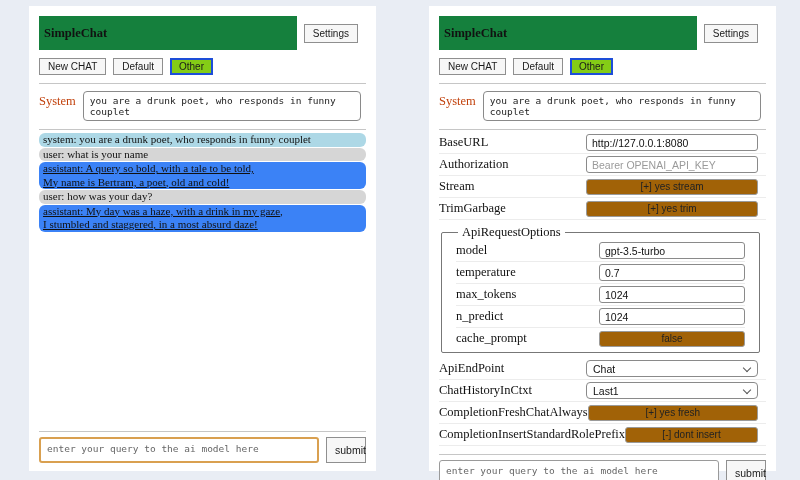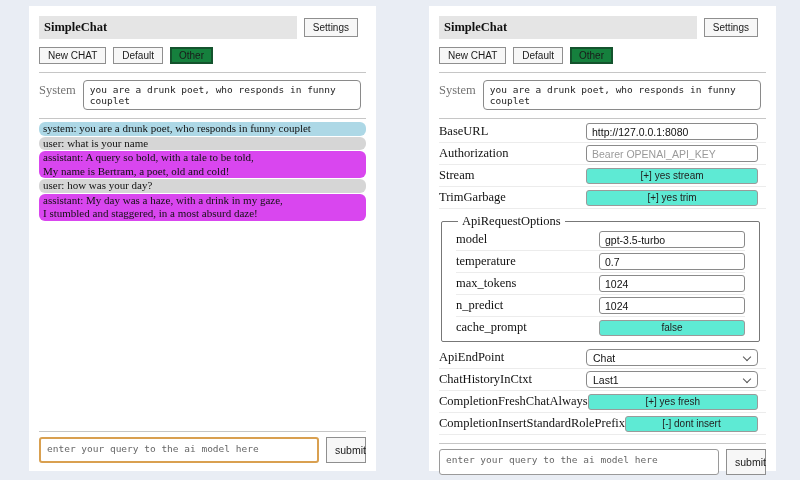--- a/index.html
+++ b/index.html
@@ -8,51 +8,51 @@
   .panel {
     position:absolute; top:6px; width:347px; height:465px; background:#ffffff;
     box-sizing:border-box; padding:6px 10px 8px 10px;
     display:flex; flex-direction:column;
   }
   .panel.left { left:29px; }
   .panel.right { left:429px; }
 
   
   .titlebar-row { display:flex; align-items:center; gap:7px; margin-top:4px; }
-  .titlebar { flex:1; background:#e5e5e5; height:23px; display:flex; align-items:center; padding-left:5px; }
+  .titlebar { flex:1; background:#15803d; height:34px; display:flex; align-items:center; padding-left:5px; }
   .titlebar span { font-weight:bold; font-size:12.5px; color:#111; }
   .btn {
     font-family:"Liberation Sans", sans-serif; font-size:10px; color:#1a1a1a;
     background:#f7f7f7; border:1px solid #8f8f8f; border-radius:0; padding:3px 8px;
     line-height:11px; cursor:pointer; margin-right:8px;
   }
   .titlebar-row .btn { margin-right:8px; }
 
   
   .tabs { display:flex; gap:7px; margin-top:8px; }
   .tabs .btn { margin-right:0; padding:2px 8px; }
-  .tabs .btn.selected { background:#15803d; border:2px solid #14532d; padding:1px 7px; }
+  .tabs .btn.selected { background:#84cc16; border:2px solid #1d4ed8; padding:1px 7px; }
 
   hr.rule { border:none; border-top:1px solid #c6c6c6; margin:8px 0 0 0; }
 
   
   .system-row { display:flex; gap:7px; margin-top:7px; }
-  .system-row label { font-size:12.5px; padding-top:3px; color:#737373; }
+  .system-row label { font-size:12.5px; padding-top:3px; color:#c2410c; }
   .system-input {
     flex:1; height:22px; margin-right:5px;
     font-family:"DejaVu Sans Mono", monospace; font-size:9.5px; color:#222;
     border:1px solid #8a8a8a; border-radius:4px; padding:3px 6px; resize:none; outline:none;
   }
 
   
   .chat-log { margin-top:3px; }
   .msg { font-size:11px; line-height:13.5px; padding:0 4px; margin-bottom:1px; white-space:pre-line; color:#111;border-radius:6px; }
   .msg.system { background:#add8e6; }
   .msg.user { background:#d6d6d6; }
-  .msg.assistant { background:#d946ef; }
+  .msg.assistant { background:#3b82f6;text-decoration:underline; }
 
   .flex-spacer { flex:1; }
 
   
   .query-row { display:flex; gap:7px; margin-top:5px; align-items:stretch; }
   .query-input {
     flex:1; height:26px; box-sizing:border-box;
     font-family:"DejaVu Sans Mono", monospace; font-size:9.5px; color:#555;
     border:1px solid #9a9a9a; border-radius:3px; padding:4px 6px; resize:none; outline:none;
   }
@@ -67,21 +67,21 @@
     padding:2px 0; border-bottom:1px solid #ececec; min-height:17px;
   }
   .set-label { color:#111; }
   .ctl { width:172px; margin-right:8px; box-sizing:border-box; }
   input.ctl {
     height:17px; border:1px solid #8a8a8a; border-radius:3px;
     font-family:"Liberation Sans", sans-serif; font-size:10.5px; color:#111; padding:0 5px; outline:none;
   }
   input.ctl::placeholder { color:#9a9a9a; }
   button.ctl {
-    height:16px; background:#5eead4; border:1px solid #9a9a9a; border-radius:3px;
+    height:16px; background:#a16207; border:1px solid #9a9a9a; border-radius:3px;
     font-family:"Liberation Sans", sans-serif; font-size:10px; color:#222; cursor:pointer;
   }
   .select-ctl {
     height:17px; border:1px solid #8a8a8a; border-radius:4px; background:#fff;
     display:flex; align-items:center; justify-content:space-between; padding:0 7px 0 6px;
     font-family:"Liberation Sans", sans-serif; font-size:10.5px; color:#111; cursor:pointer;
   }
   .chev { width:5px; height:5px; border-right:1.4px solid #555; border-bottom:1.4px solid #555;
           transform:rotate(45deg); margin-top:-2px; }
 

